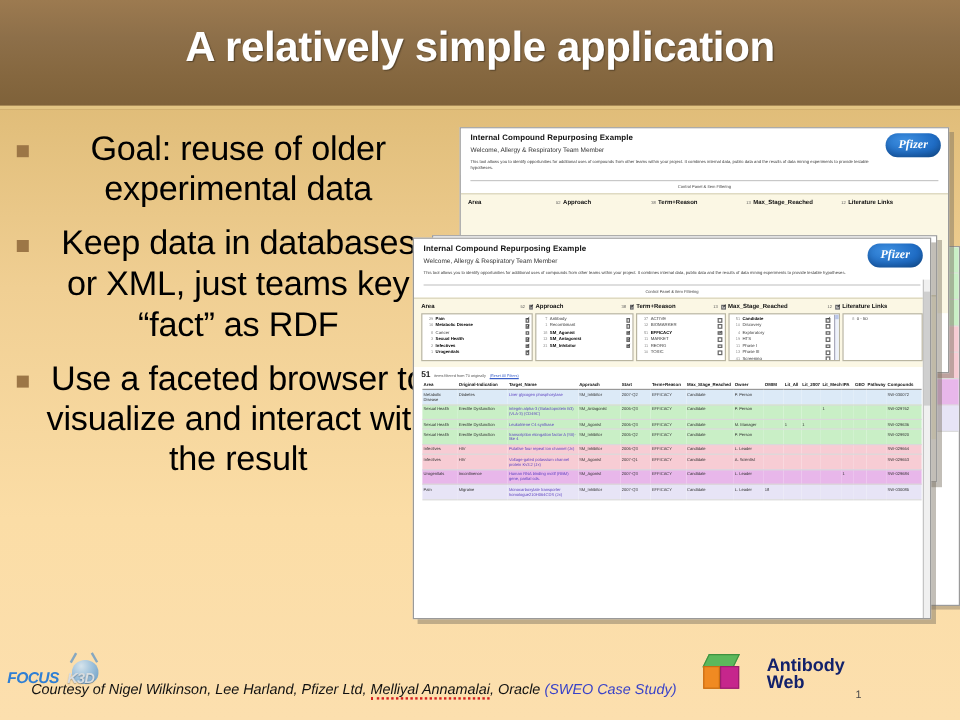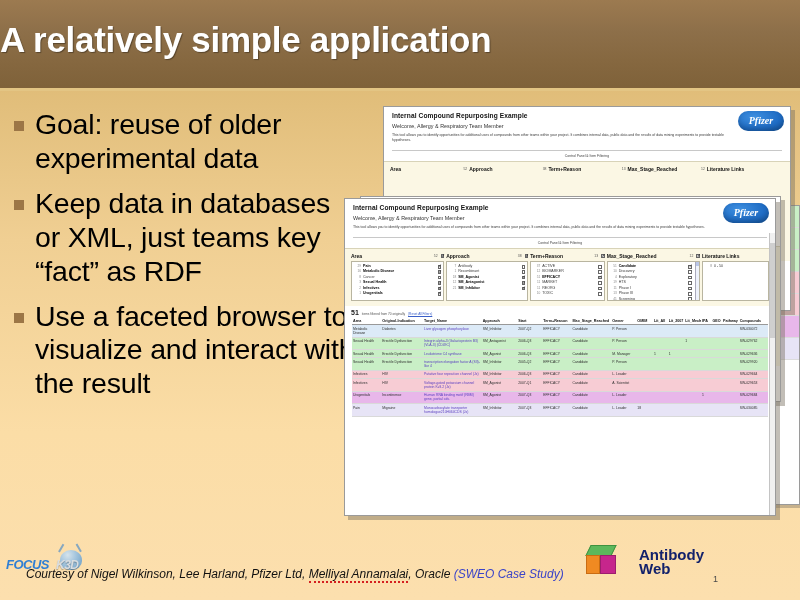--- a/index.html
+++ b/index.html
@@ -17,29 +17,29 @@
   #title-band {
     position: absolute; left: 0; top: 0; width: 800px; height: 91px;
     background: linear-gradient(180deg, #9c7a50 0%, #8d6f49 35%, #85673f 70%, #7e6139 100%);
   }
   #title-band:after {
     content: ""; position: absolute; left: 0; bottom: 0; width: 100%; height: 3px;
     background: #e3c584;
   }
   #title-text {
     position: absolute; left: 0; top: 20px; width: 800px;
-    color: #ffffff;
+    text-align: center; color: #ffffff;
     font-size: 35px; font-weight: bold; letter-spacing: -0.3px;
     text-shadow: 1px 1px 1px rgba(0,0,0,.35);
   }
   
   #bullets {
     position: absolute; left: 10px; top: 108px; width: 352px;
   }
-  .bullet { display: flex; margin-bottom: 11px; }
+  .bullet { display: flex; margin-bottom: 11px; text-align: center; }
   .bullet-marker {
     width: 10px; height: 10px; background: #9c7646;
     margin: 13px 11px 0 4px; flex: 0 0 auto;
   }
   .bullet-text {
     font-size: 28.5px; line-height: 1.19; color: #000;
     letter-spacing: -0.2px;
   }
   
   .panel {

